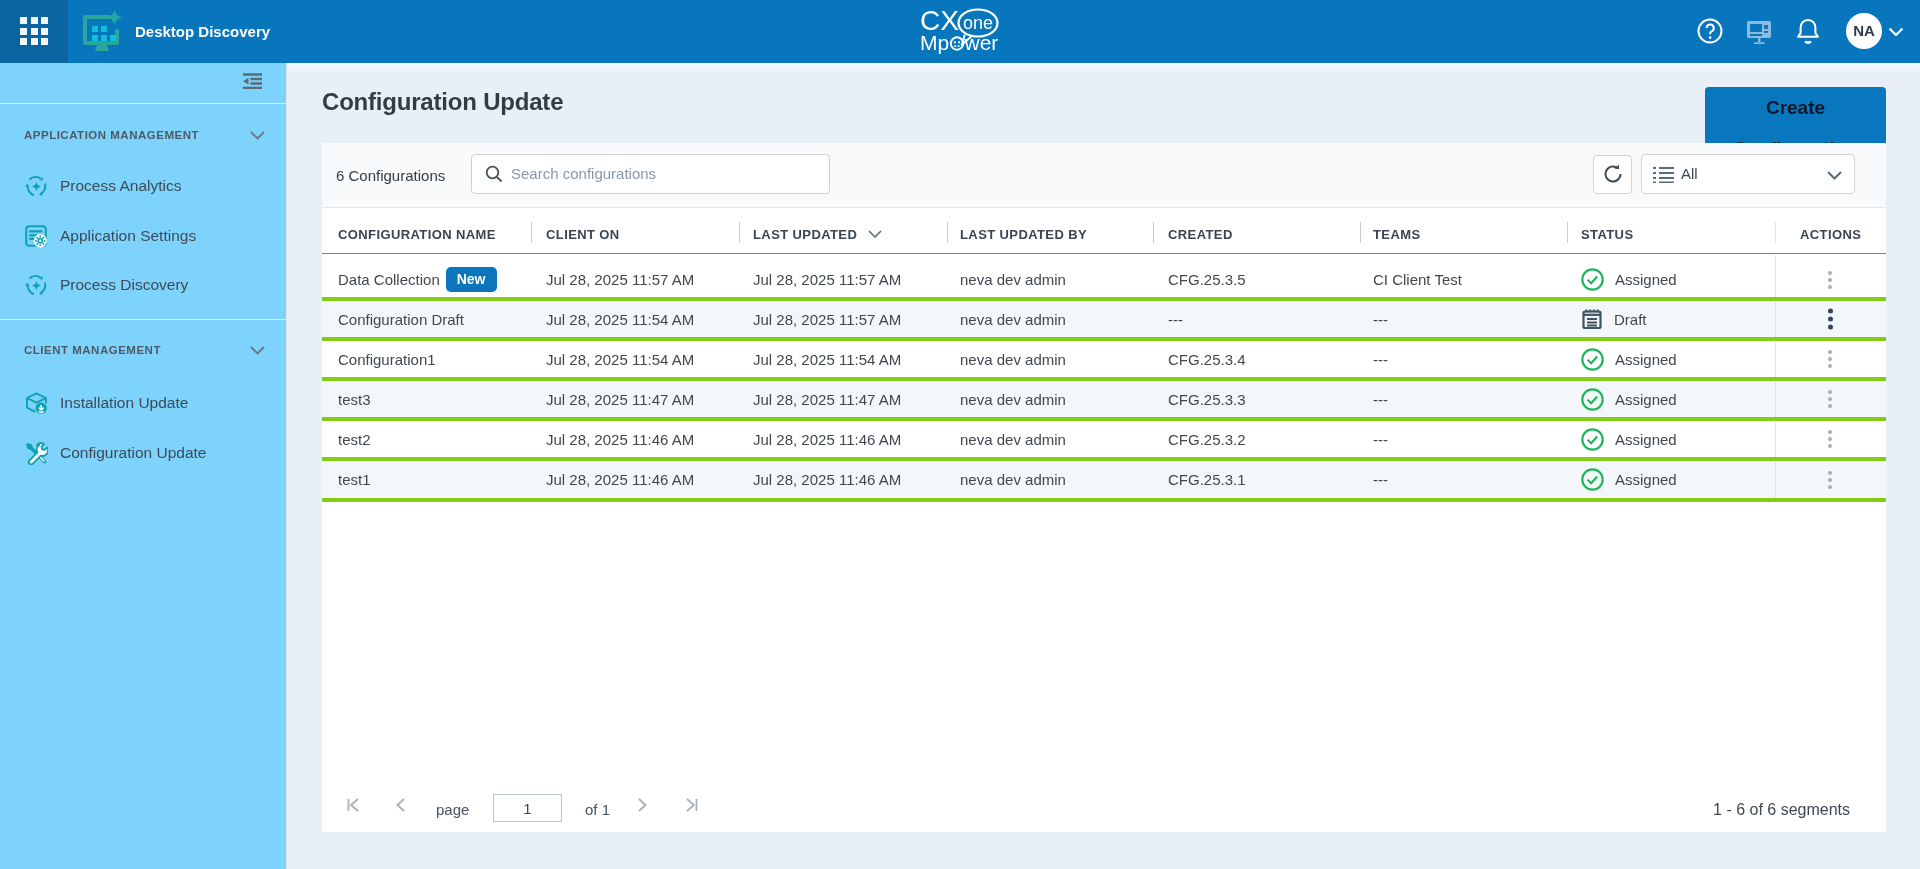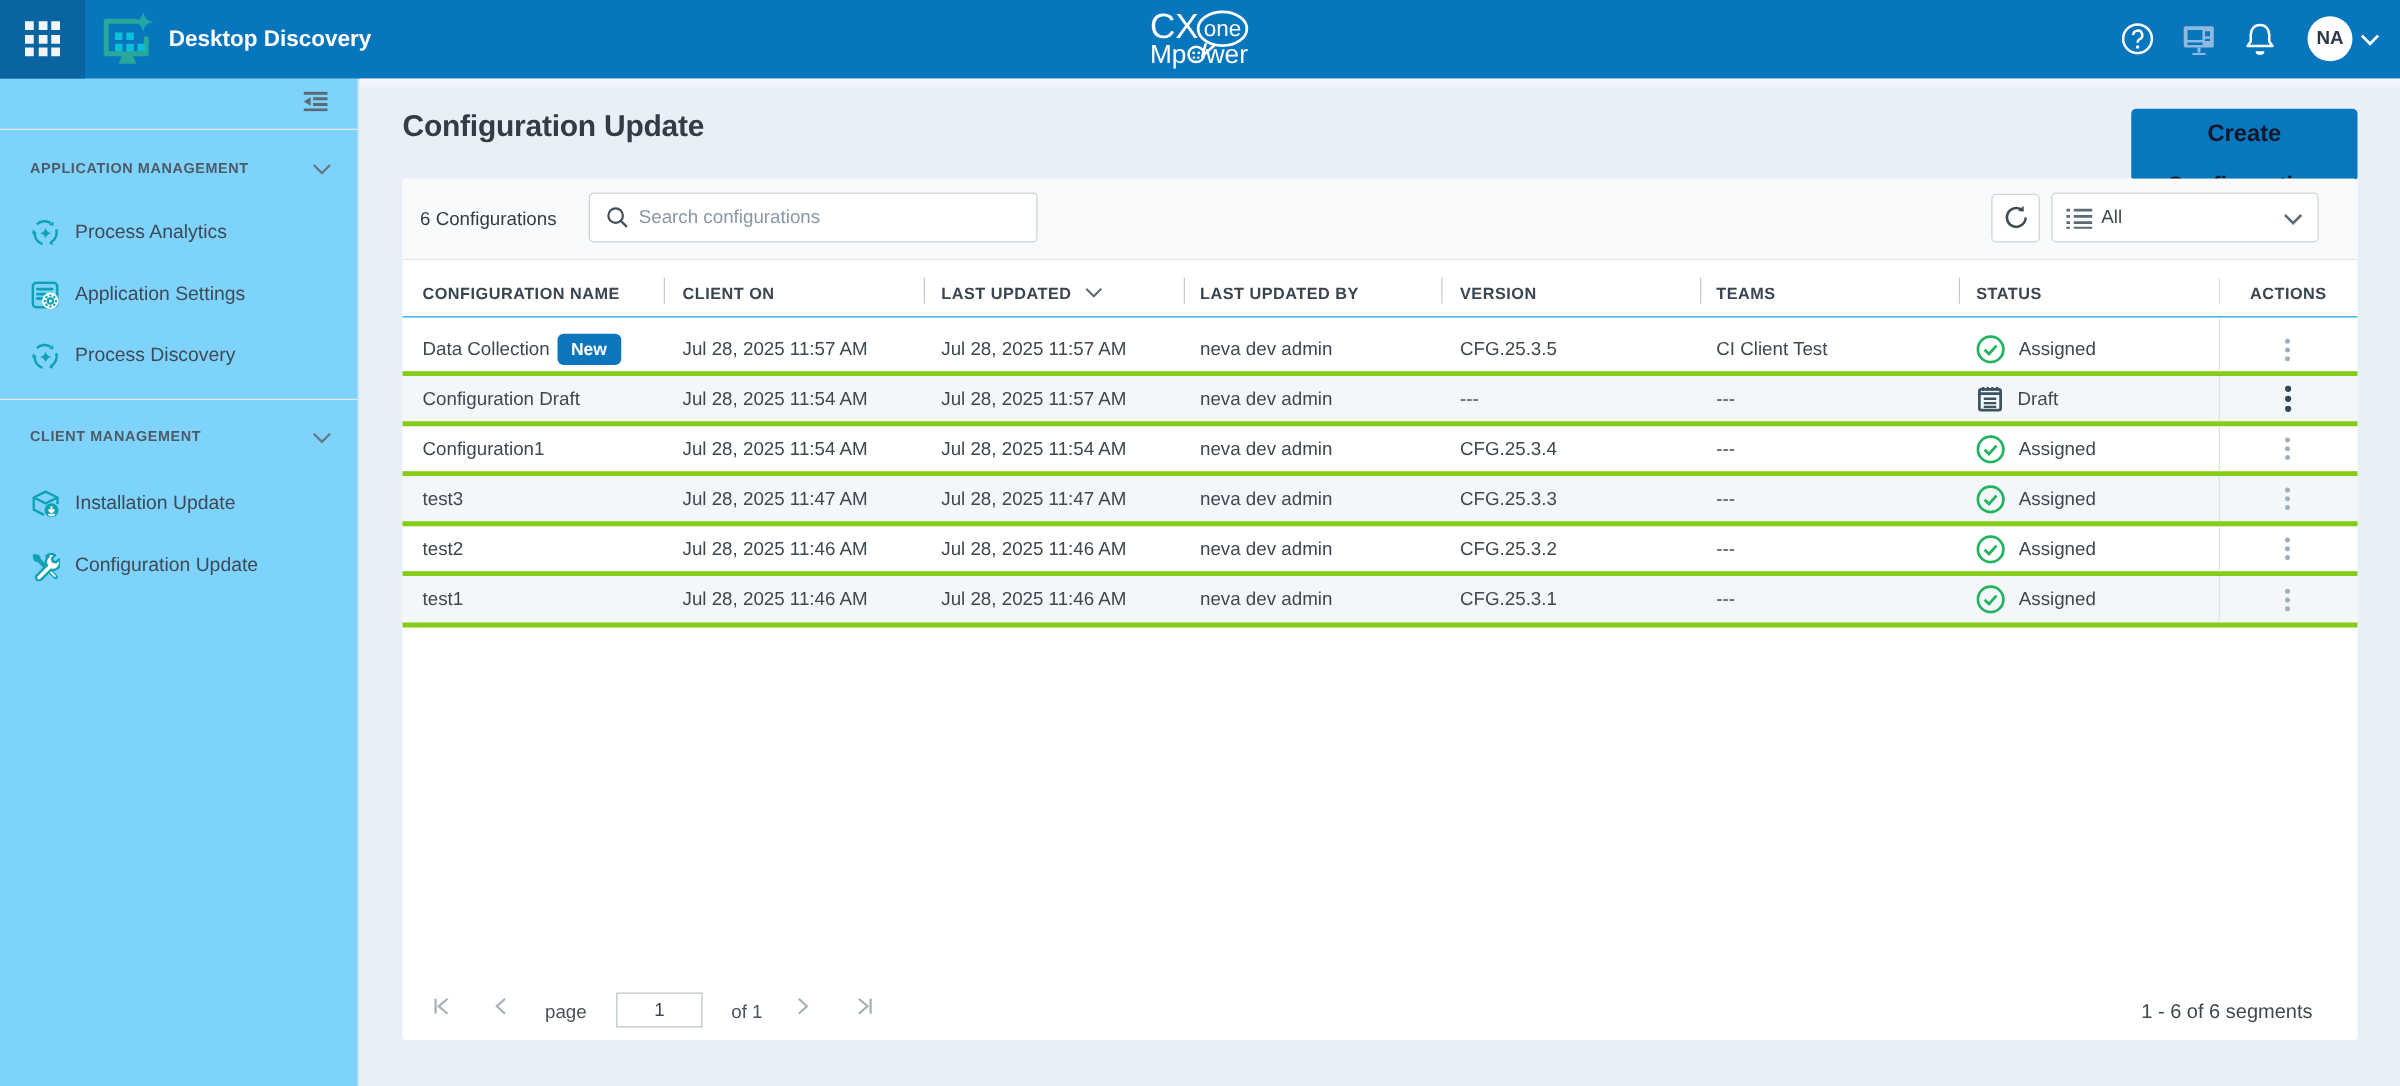--- a/index.html
+++ b/index.html
@@ -6,21 +6,21 @@
 html,body { width:1920px; height:869px; overflow:hidden; font-family:"Liberation Sans", sans-serif; }
 body { position:relative; background:#e9eff6; }
 
 
 .topbar { position:absolute; left:0; top:0; width:1920px; height:63px; background:#0876bd; }
 .launcher { position:absolute; left:0; top:0; width:68px; height:63px; background:#09649f; }
 .grid9 { position:absolute; left:20px; top:17px; width:28px; height:28px;
   display:grid; grid-template-columns:repeat(3,7px); grid-template-rows:repeat(3,7px); gap:3.5px; }
 .grid9 span { background:#f3f6f9; width:7px; height:7px; }
 .ddicon { position:absolute; left:79px; top:9px; }
-.apptitle { position:absolute; left:135px; top:0; height:50px; line-height:63px; color:#fff; font-size:18px; font-weight:bold; letter-spacing:0; }
+.apptitle { position:absolute; left:135px; top:0; height:50px; line-height:63px; color:#fff; font-size:15px; font-weight:bold; letter-spacing:0; }
 .cxlogo { position:absolute; left:916px; top:6px; }
 
 
 .sidebar { position:absolute; left:0; top:63px; width:287px; height:806px; background:#7dd3fc; border-right:1px solid #e0e5e9; }
 .sep { position:absolute; left:0; width:287px; border-top:1px solid #e4e8ec; }
 .schead { position:absolute; left:24px; font-size:11.5px; font-weight:bold; color:#4e5a66; letter-spacing:0.5px; }
 .sitem { position:absolute; left:25px; display:flex; align-items:center; font-size:15.5px; color:#3e4a56; }
 .sitem svg { margin-right:12px; }
 
 
@@ -254,21 +254,21 @@
       <div class="tick" style="left:209px;"></div>
       <div class="th" style="left:224px;">CLIENT ON</div>
       <div class="tick" style="left:417px;"></div>
       <div class="th" style="left:431px;">LAST UPDATED</div>
       <svg width="14" height="8" viewBox="0 0 14 8" style="position:absolute;left:546px;top:22px;">
         <path d="M1 1 L7 7 L13 1" fill="none" stroke="#5b6a77" stroke-width="1.6"></path>
       </svg>
       <div class="tick" style="left:625px;"></div>
       <div class="th" style="left:638px;">LAST UPDATED BY</div>
       <div class="tick" style="left:831px;"></div>
-      <div class="th" style="left:846px;">VERSION</div>
+      <div class="th" style="left:846px;">CREATED</div>
       <div class="tick" style="left:1038px;"></div>
       <div class="th" style="left:1051px;">TEAMS</div>
       <div class="tick" style="left:1245px;"></div>
       <div class="th" style="left:1259px;">STATUS</div>
       <div class="actline" style="top:14px;height:21px;"></div>
       <div class="th" style="left:1478px;">ACTIONS</div>
     </div>
 
     <div class="row first" style="top:112px;height:46px;">
       <div class="cell" style="left:16px;">Data Collection <span class="newbadge">New</span></div>

